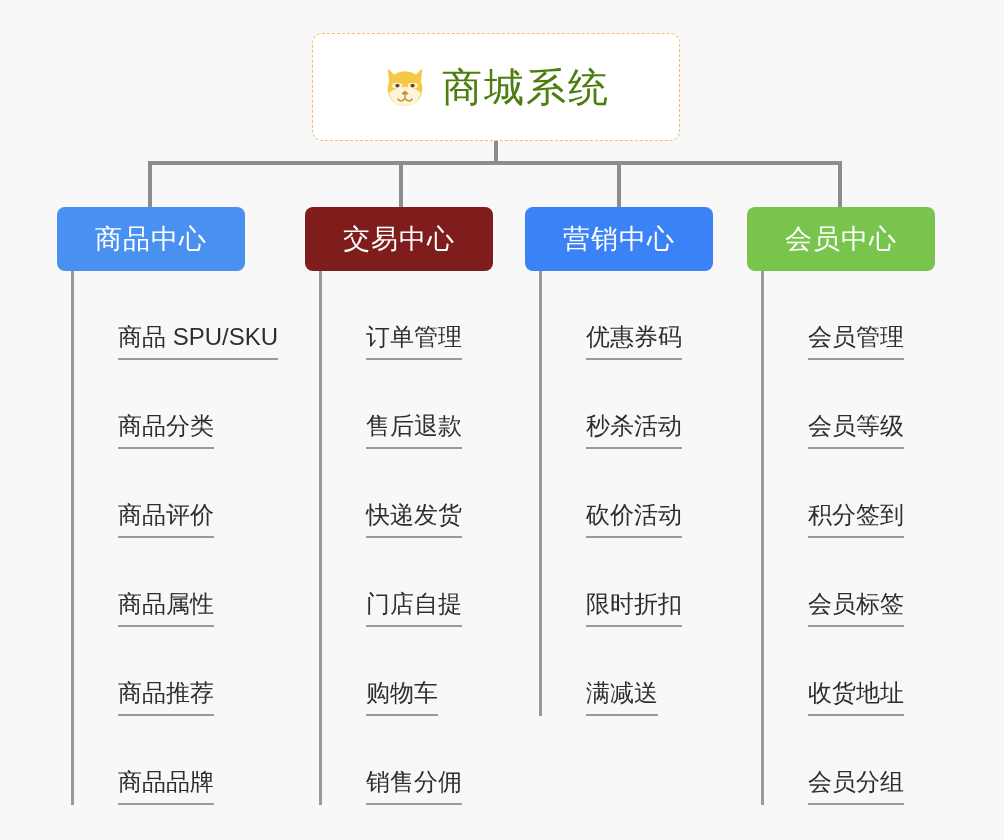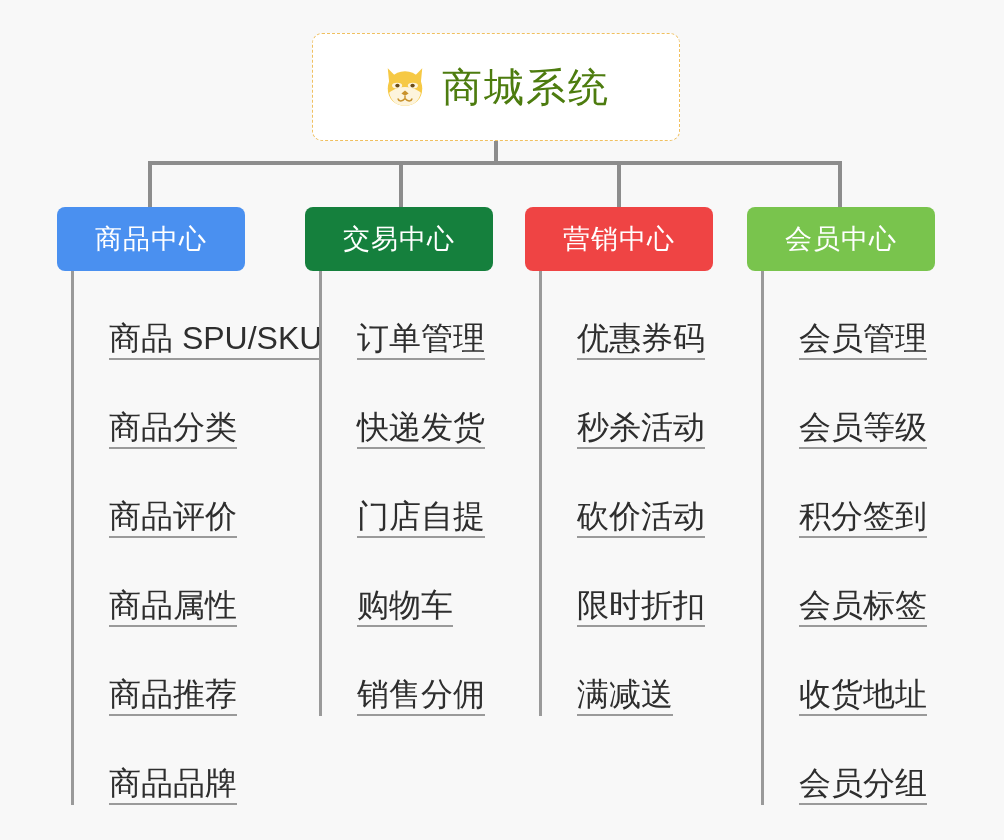--- a/index.html
+++ b/index.html
@@ -111,23 +111,24 @@
     padding-left: 0;
     border-left: 3px solid #9a9a9a;
   }
   .sub-item {
     height: 89px;
     display: flex;
     align-items: flex-end;
     box-sizing: border-box;
   }
   .sub-item-inner {
-    margin-left: 35px;
+    margin-left: 44px;
+    padding-bottom: 6px;
     border-bottom: 2px solid #9a9a9a;
-    font-size: 32px;
+    font-size: 24px;
     color: #2e2e2e;
     white-space: nowrap;
     line-height: 1.25;
   }
 </style>
 </head>
 <body style="background: rgb(248, 248, 248);">
 
 <div id="mindmap">
 
@@ -178,44 +179,47 @@
       <div class="sub-item">
           <span class="sub-item-inner">商品推荐</span>
         </div>
       <div class="sub-item">
           <span class="sub-item-inner">商品品牌</span>
         </div>
     </div>
   </div>
 
   <div class="column col2">
-    <div class="cat-box" style="background: #15803d;">
+    <div class="cat-box" style="background: #7f1d1d;">
       <span>交易中心</span>
     </div>
     <div class="sub-list">
       <div class="sub-item">
           <span class="sub-item-inner">订单管理</span>
         </div>
       <div class="sub-item">
+          <span class="sub-item-inner">售后退款</span>
+        </div>
+      <div class="sub-item">
           <span class="sub-item-inner">快递发货</span>
         </div>
       <div class="sub-item">
           <span class="sub-item-inner">门店自提</span>
         </div>
       <div class="sub-item">
           <span class="sub-item-inner">购物车</span>
         </div>
       <div class="sub-item">
           <span class="sub-item-inner">销售分佣</span>
         </div>
     </div>
   </div>
 
   <div class="column col3">
-    <div class="cat-box" style="background: #ef4444; align-items: center;">
+    <div class="cat-box" style="background: #3b82f6; align-items: center;">
       <span>营销中心</span>
     </div>
     <div class="sub-list">
       <div class="sub-item">
           <span class="sub-item-inner">优惠券码</span>
         </div>
       <div class="sub-item">
           <span class="sub-item-inner">秒杀活动</span>
         </div>
       <div class="sub-item">

